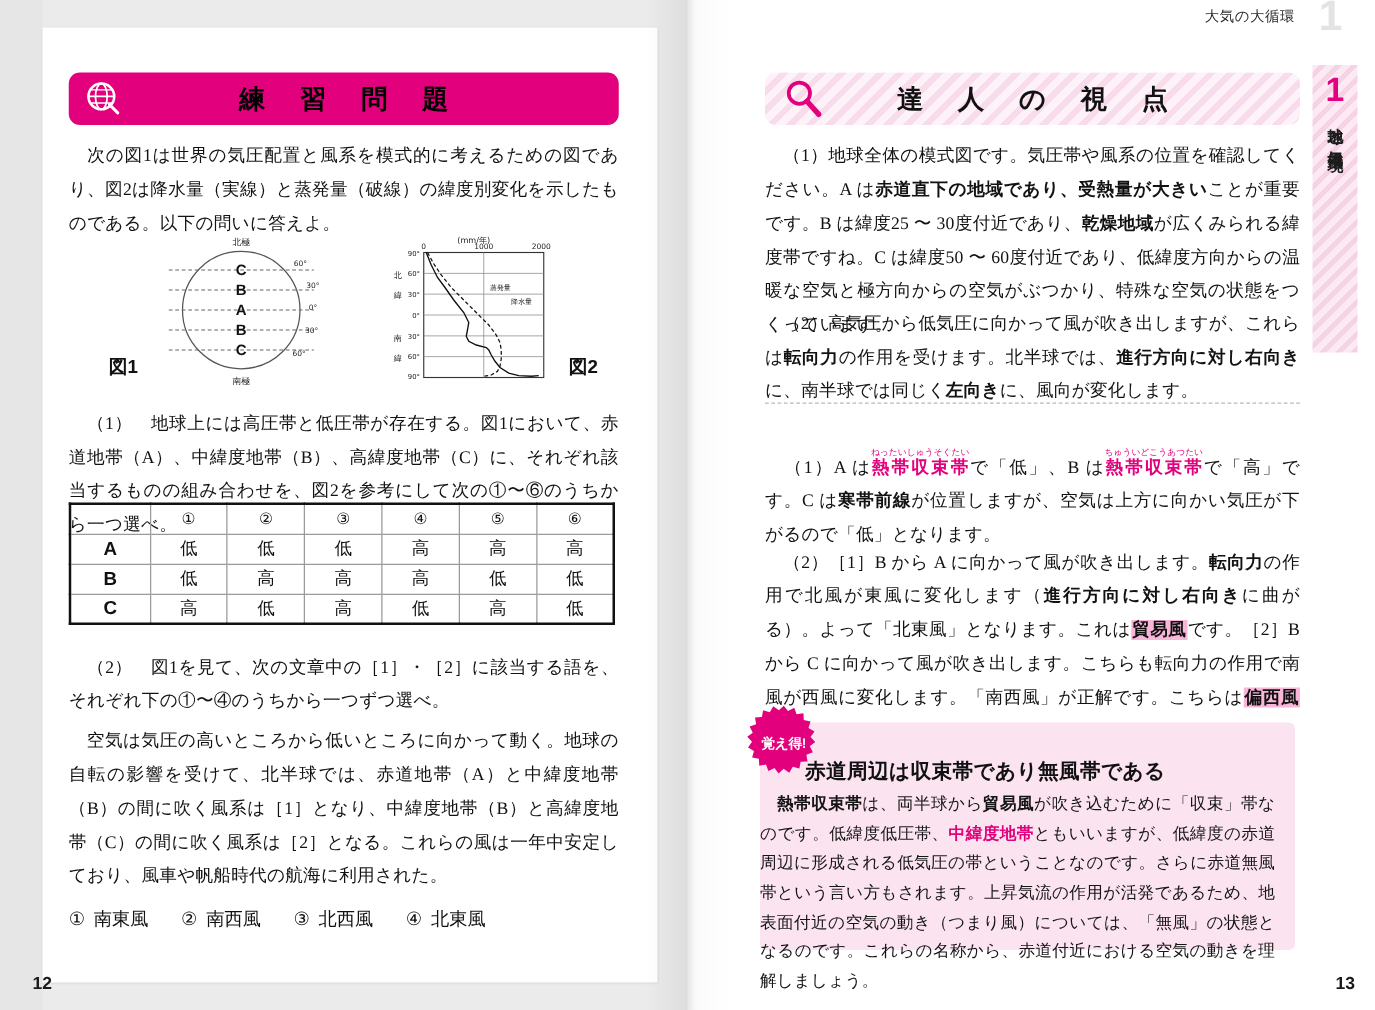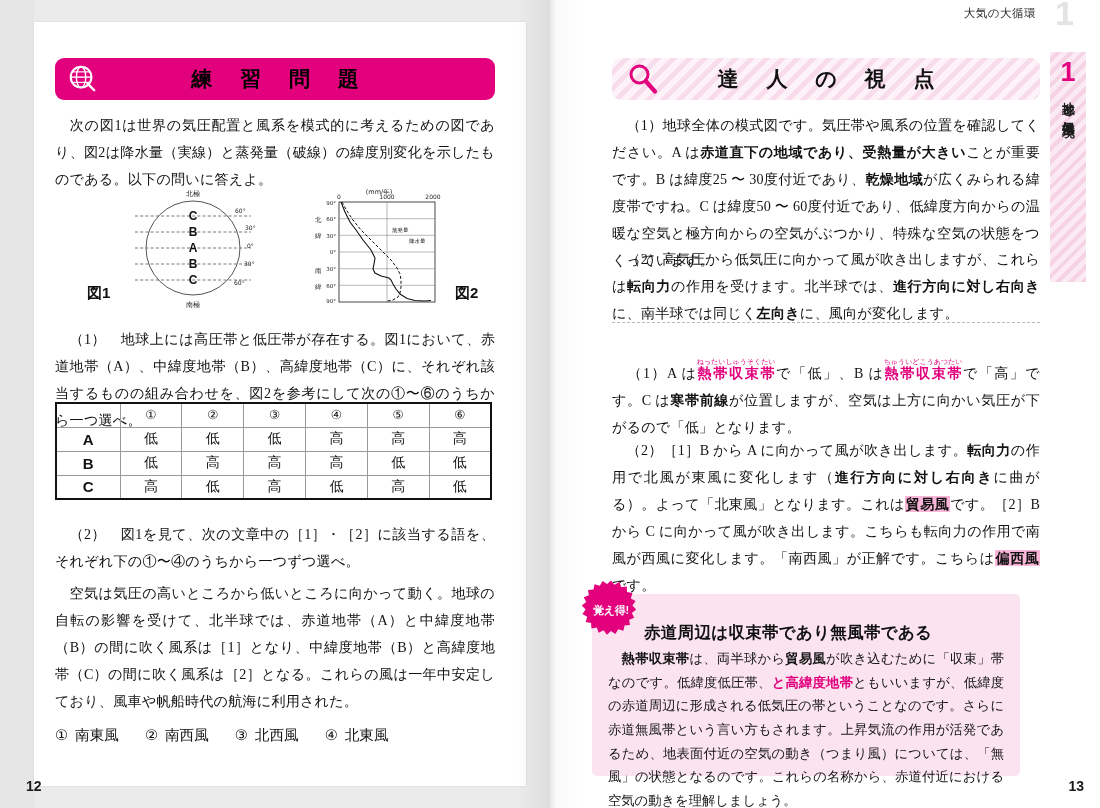--- a/index.html
+++ b/index.html
@@ -152,22 +152,22 @@
     font-family: "Liberation Sans", sans-serif;
   }
   .circnum { color: #e2007d; font-weight: bold; }
 
   hr.dashrule {
     border: 0; border-top: 1px dashed #b9b9b9; margin: 0;
   }
 
   
   #memo-box {
-    position: absolute; left: 592px; top: 578px; width: 428px; height: 182px; z-index: 4;
-    background: #fbe4f0; border-radius: 5px; padding: 30px 16px 10px 16px; margin-top: 16px;
+    position: absolute; left: 608px; top: 578px; width: 428px; height: 182px; z-index: 4;
+    background: #fbe4f0; border-radius: 5px; padding: 30px 16px 10px 0;
   }
   #memo-badge {
     position: absolute; left: -12px; top: -15px; width: 62px; height: 62px; z-index: 5;
   }
   #memo-badge .txt {
     position: absolute; inset: 0; display: flex; align-items: center; justify-content: center;
     color: #fff; font-size: 11px; font-weight: bold; font-family: "Liberation Sans", sans-serif;
     letter-spacing: -.3px;
   }
   #memo-title {
@@ -375,18 +375,18 @@
 
   <div id="memo-box">
     <div id="memo-badge">
       <svg viewBox="0 0 62 62" width="62" height="62">
         <path fill="#e2007d" d="M31 1.5 l3.4 4.2 5.0-2.6 1.9 5.2 5.5-0.8 0.2 5.5 5.4 1.1-1.6 5.3 4.8 2.7-3.2 4.5 3.8 4.0-4.4 3.3 2.5 4.9-5.2 1.9 0.9 5.4-5.5 0.3-1.0 5.4-5.3-1.5-2.8 4.8-4.5-3.2-4.0 3.8-3.3-4.4-4.9 2.5-1.9-5.2-5.4 0.9-0.3-5.5-5.4-1.0 1.5-5.3-4.8-2.8 3.2-4.5-3.8-4.0 4.4-3.3-2.5-4.9 5.2-1.9-0.9-5.4 5.5-0.3 1.0-5.4 5.3 1.5 2.8-4.8 4.5 3.2z"></path>
       </svg>
       <div class="txt">覚え得!</div>
     </div>
     <div id="memo-title">赤道周辺は収束帯であり無風帯である</div>
     <div id="memo-body">
-      <b>　熱帯収束帯</b><span>は、両半球から</span><b>貿易風</b><span>が吹き込むために「収束」帯なのです。低緯度低圧帯、</span><span class="pinktxt">と高緯度地帯</span><span>ともいいますが、低緯度の赤道周辺に形成される低気圧の帯ということなのです。さらに赤道無風帯という言い方もされます。上昇気流の作用が活発であるため、地表面付近の空気の動き（つまり風）については、「無風」の状態となるのです。これらの名称から、赤道付近における空気の動きを理解しましょう。</span>
+      <b>　熱帯収束帯</b><span>は、両半球から</span><b>貿易風</b><span>が吹き込むために「収束」帯なのです。低緯度低圧帯、</span><span class="pinktxt">中緯度地帯</span><span>ともいいますが、低緯度の赤道周辺に形成される低気圧の帯ということなのです。さらに赤道無風帯という言い方もされます。上昇気流の作用が活発であるため、地表面付近の空気の動き（つまり風）については、「無風」の状態となるのです。これらの名称から、赤道付近における空気の動きを理解しましょう。</span>
     </div>
   </div>
 
   <div id="gutter"></div>
 </div>
 
 </body></html>

